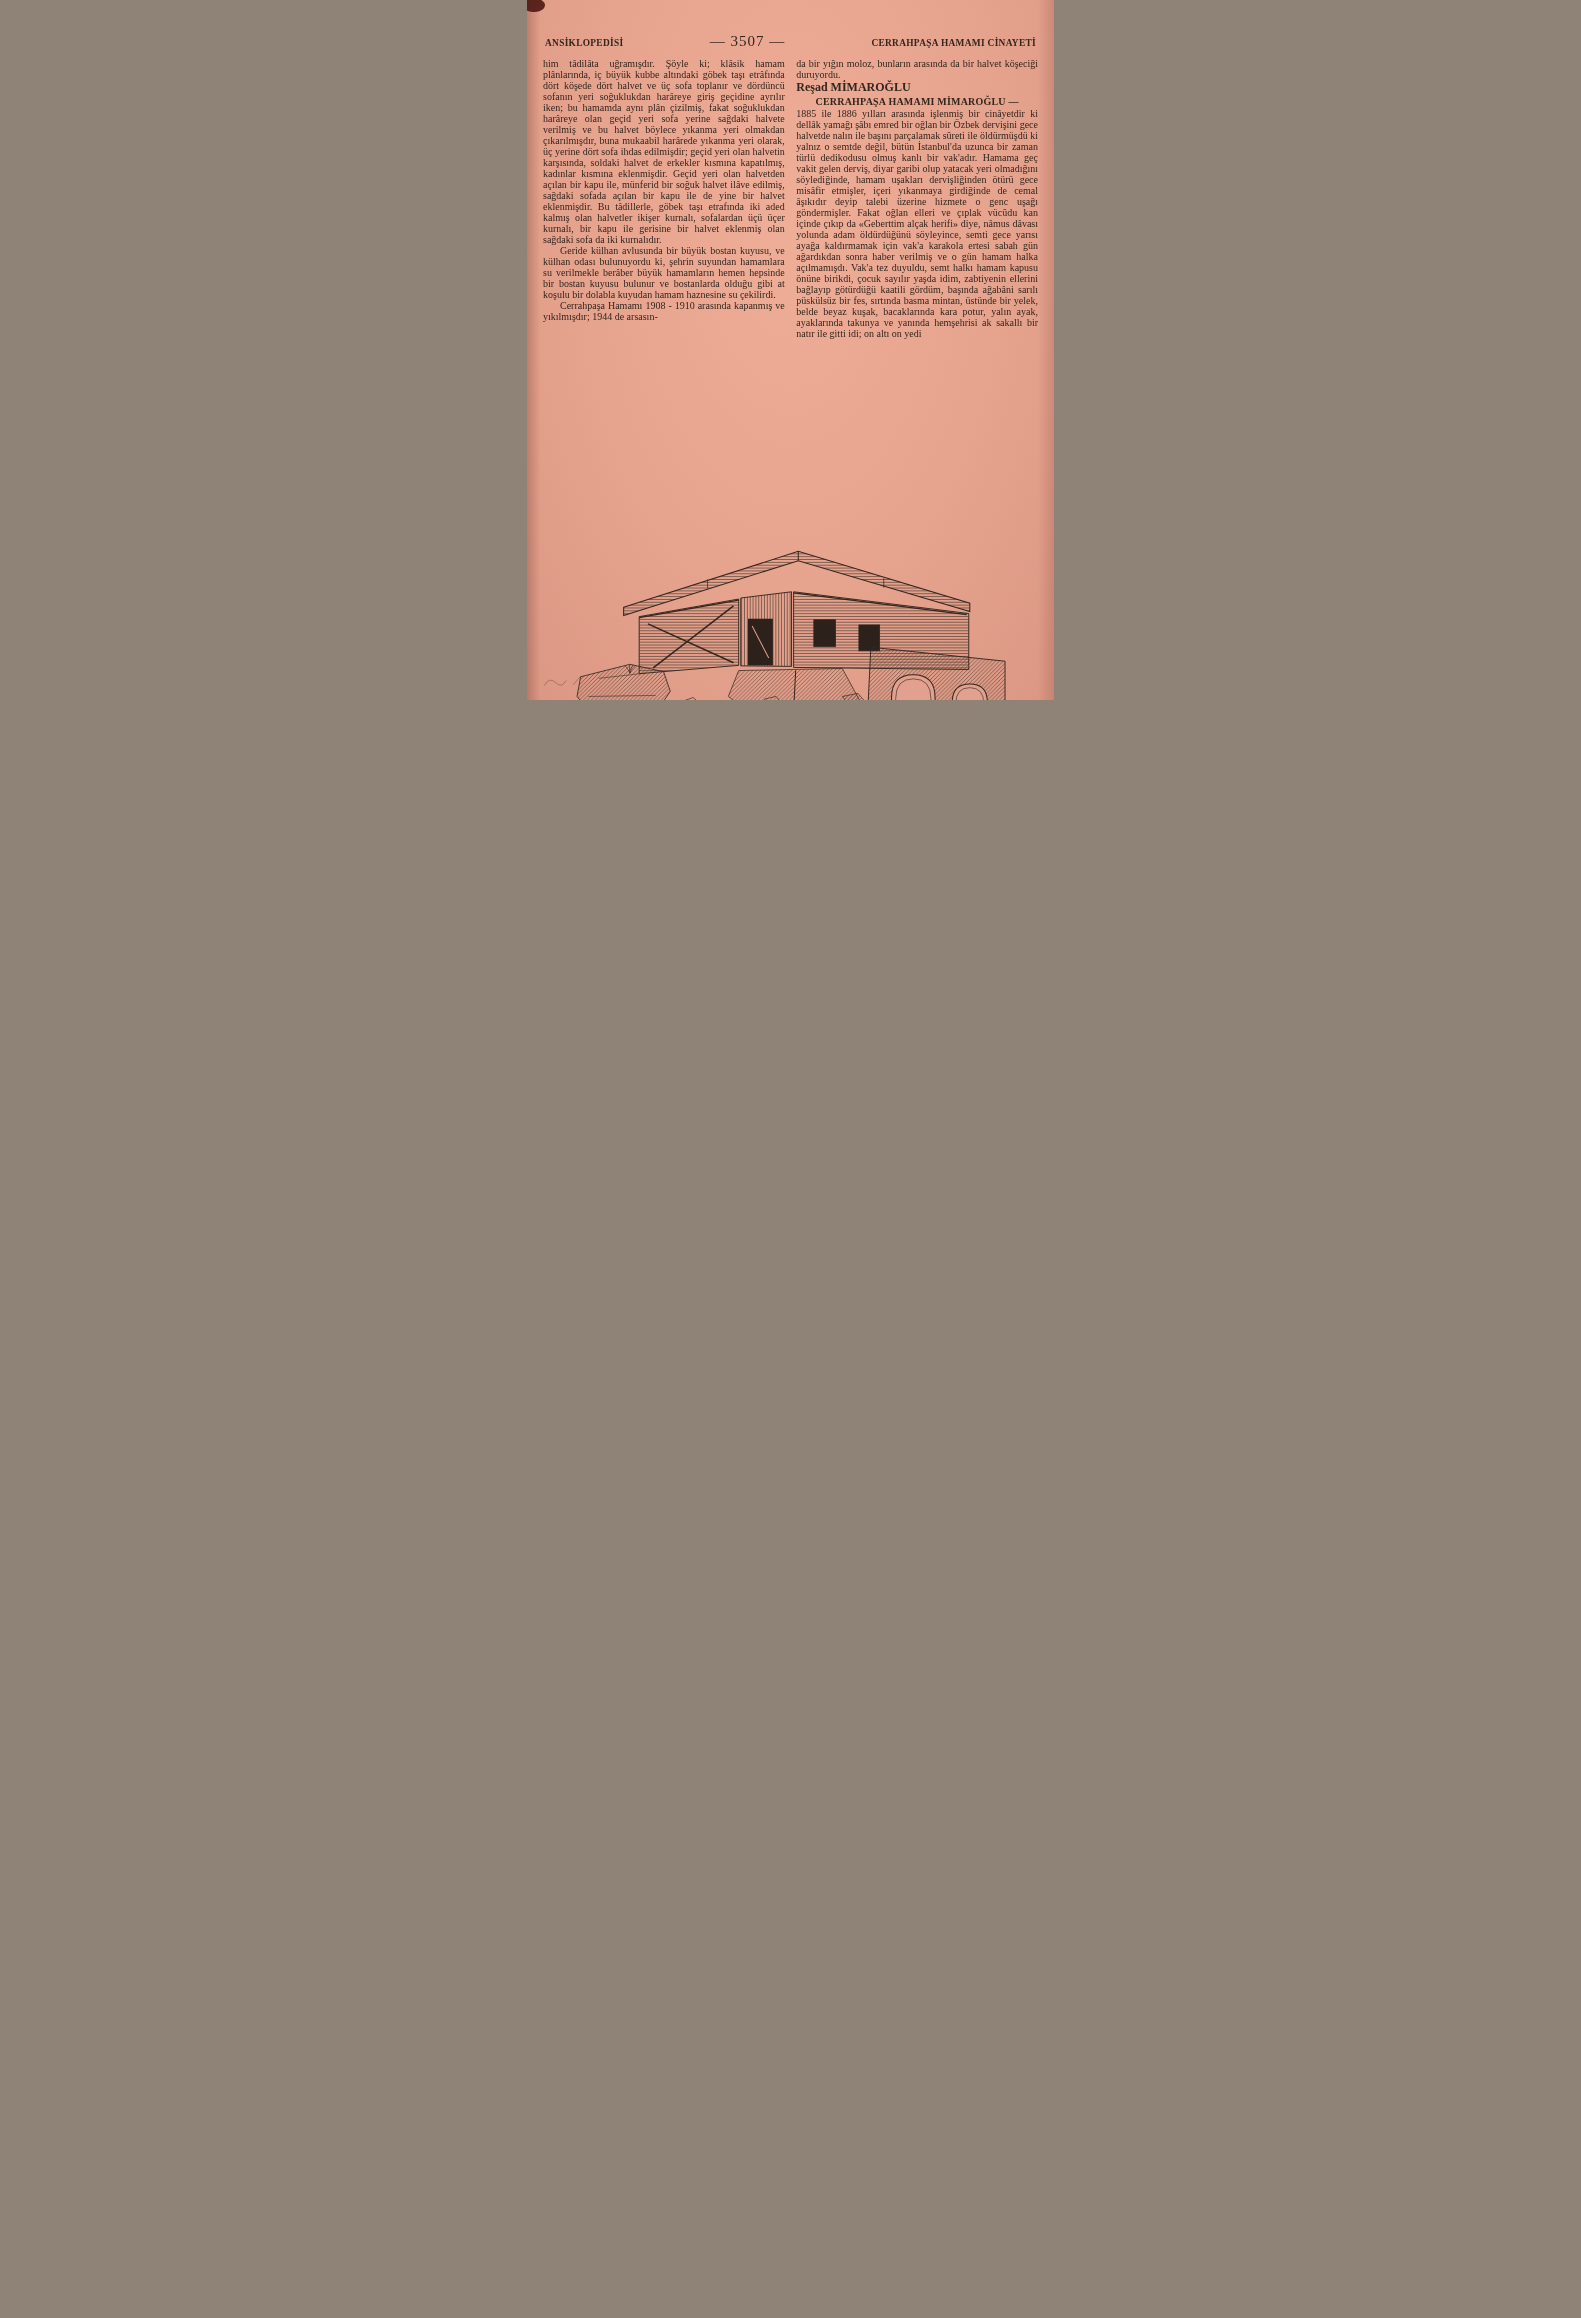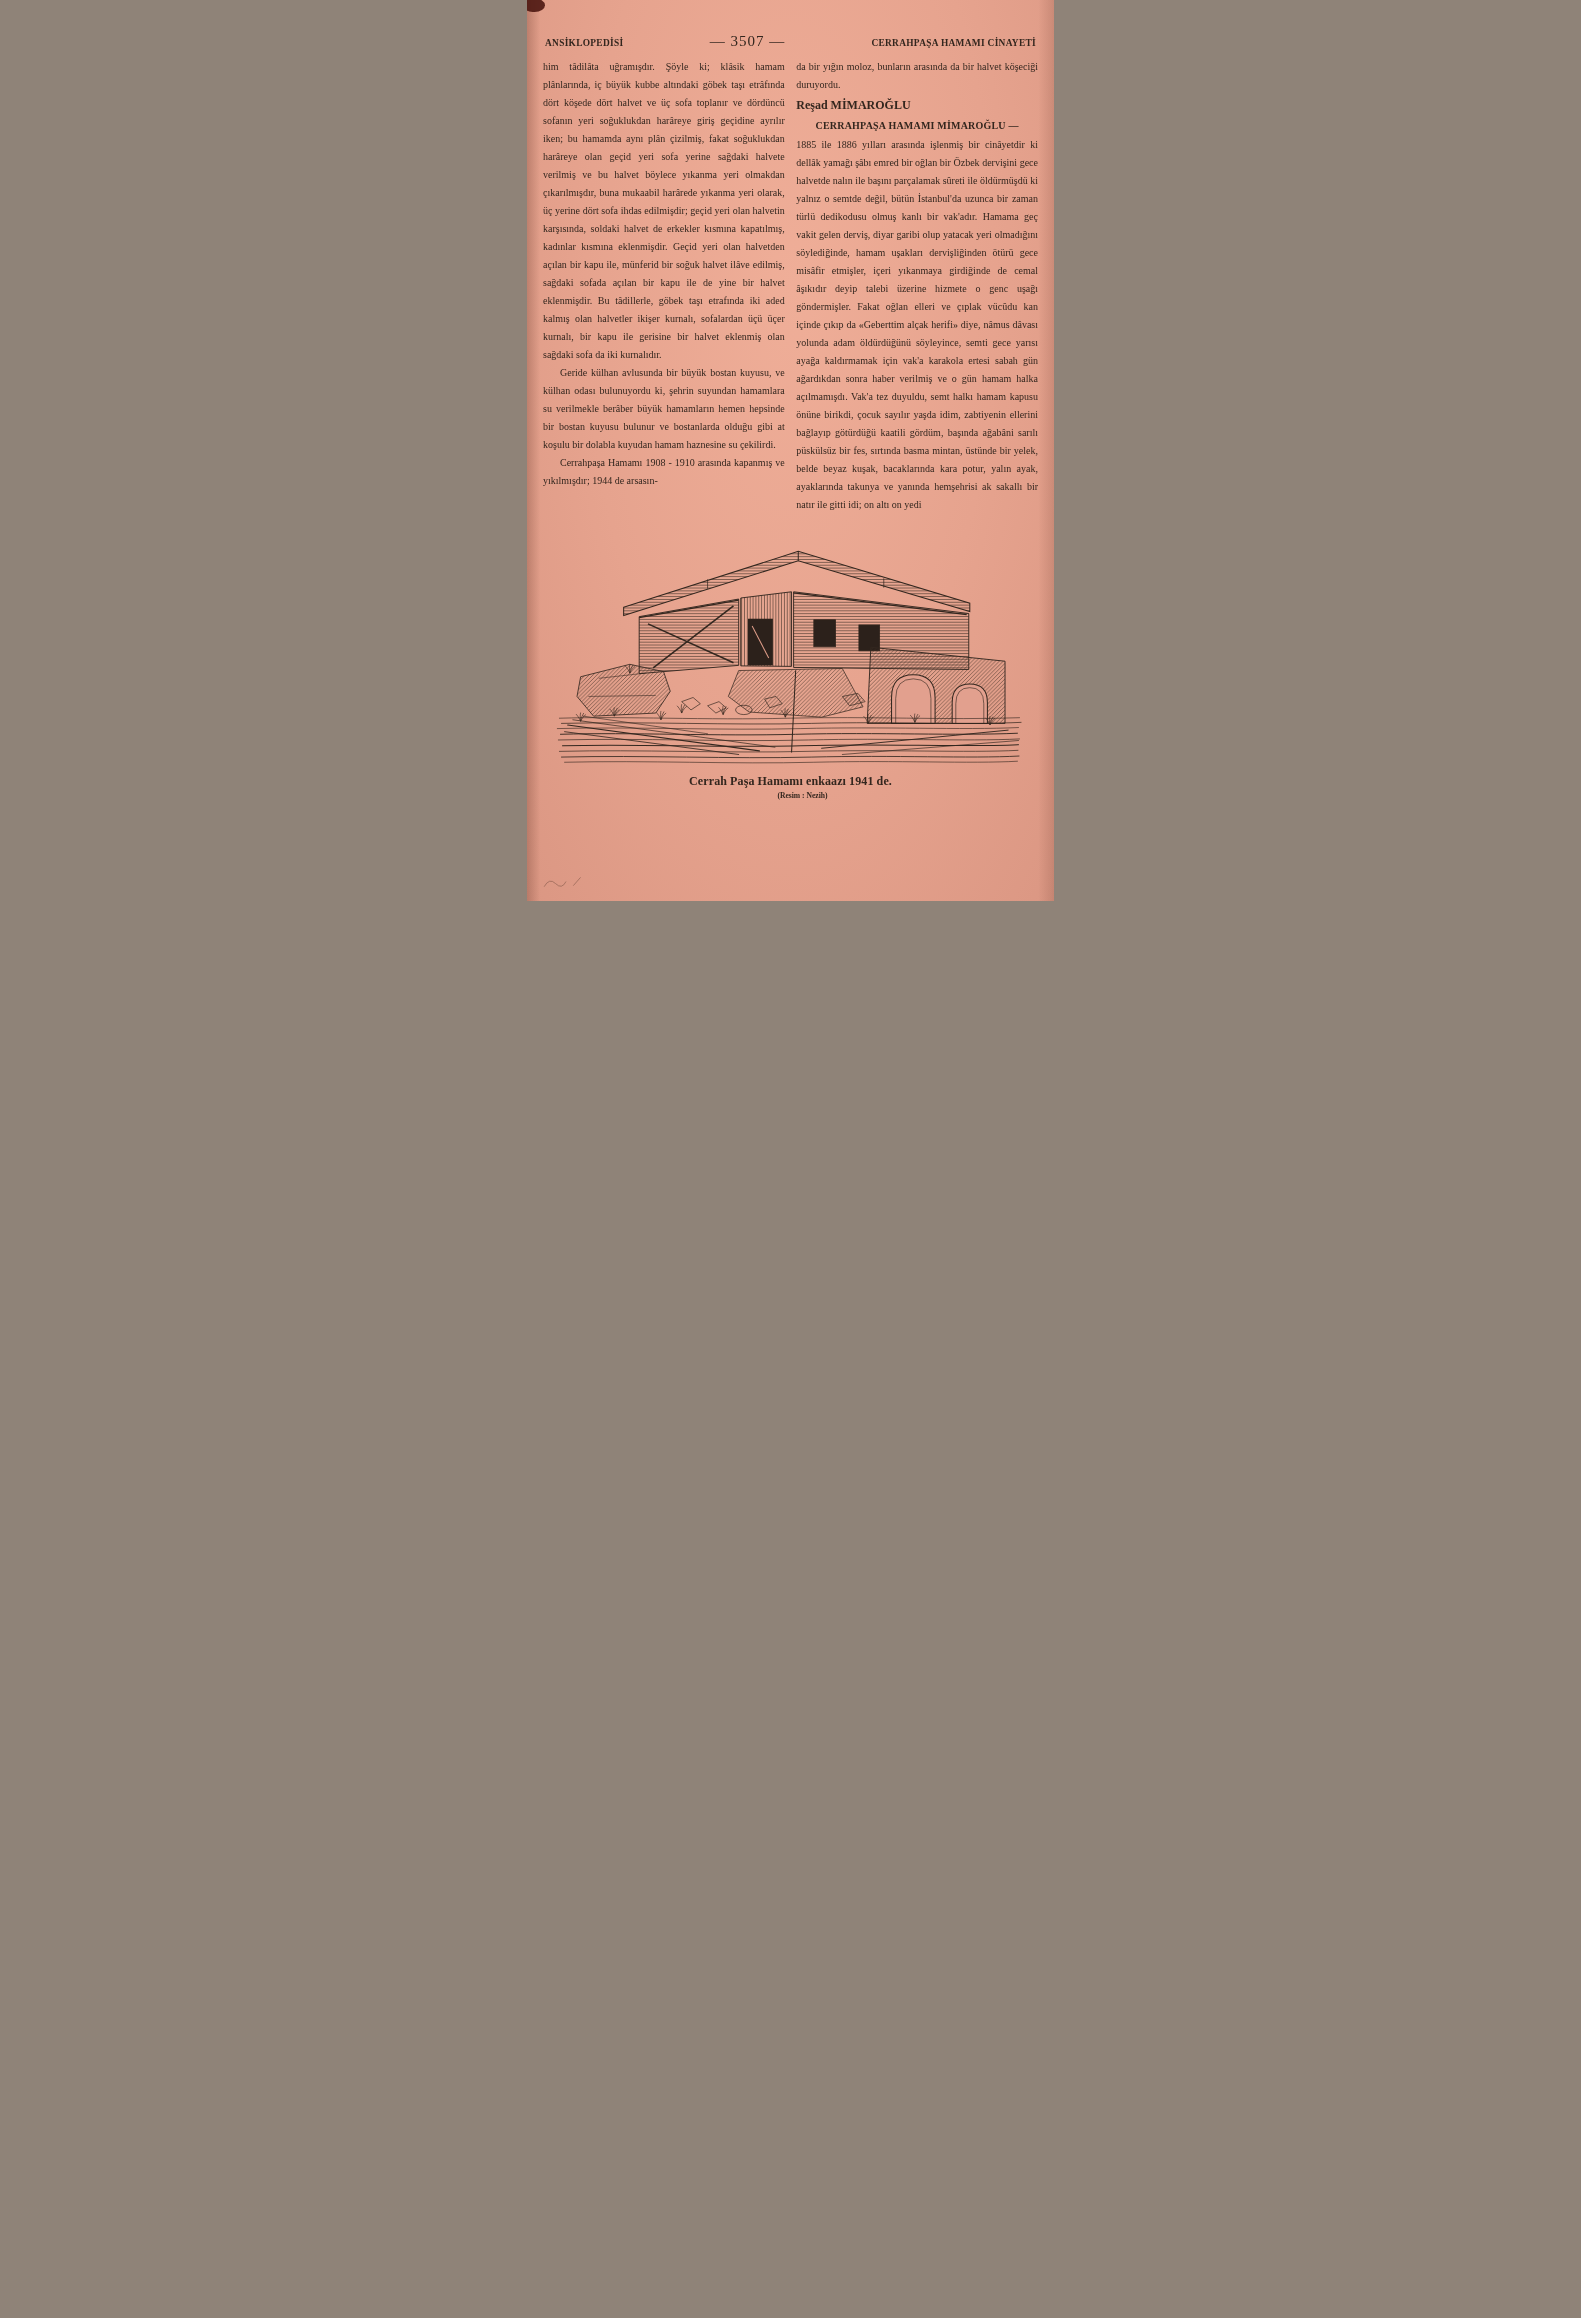--- a/index.html
+++ b/index.html
@@ -3,21 +3,21 @@
 <meta charset="utf-8">
 <style>
   html,body{margin:0;padding:0;}
   body{
     background:#8f8378;
     font-family:"Liberation Serif", serif;
   }
   .page{
     position:relative;
     width:527px;
-    height:901px;
+    height:700px;
     margin:0 auto;
     background:
       linear-gradient(90deg, rgba(60,20,10,.22) 0%, rgba(60,20,10,0) 2.5%, rgba(60,20,10,0) 97%, rgba(60,20,10,.14) 100%),
       radial-gradient(ellipse at 50% 32%, #efae98 0%, #e6a38e 55%, #db9783 100%);
     color:#33261e;
     overflow:hidden;
   }
   .scan-blob{
     position:absolute; top:-2.1px; left:-3.1px;
     width:21px; height:13.6px;
@@ -39,21 +39,21 @@
   .columns{
     display:flex;
     gap:11.5px;
     padding:8.4px 16px 0 16px;
     height:462px;
     overflow:hidden;
   }
   .col{
     flex:1;
     font-size:10px;
-    line-height:18px;
+    line-height:11px;
     text-align:justify;
   }
   .col p{margin:0;}
   .col p.indent{text-indent:1.7em;}
   .byline{
     font-weight:bold;
     font-size:12px;
     margin:2.1px 0 3.1px 0 !important;
     text-indent:0 !important;
   }

